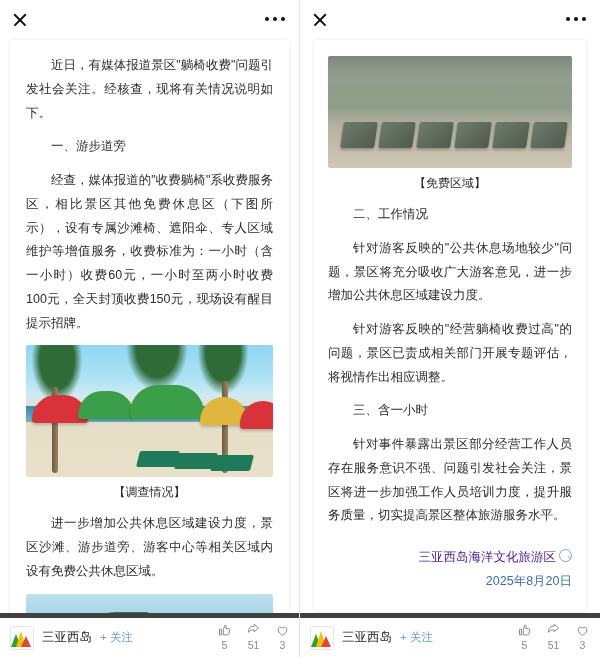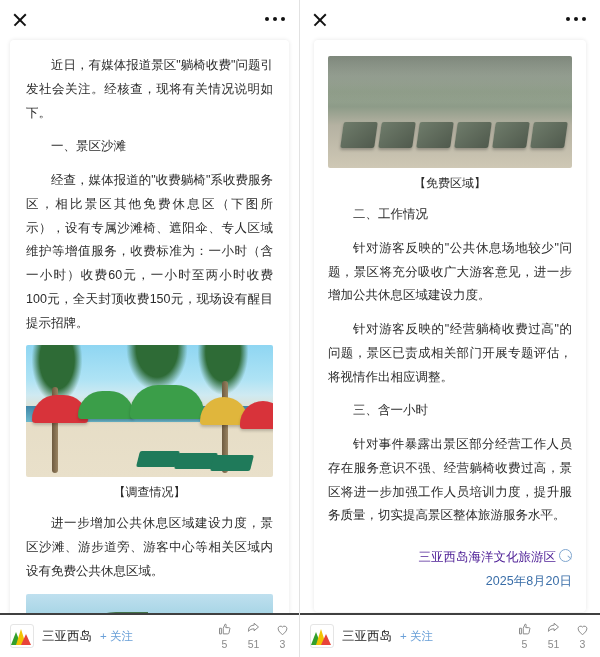--- a/index.html
+++ b/index.html
@@ -229,21 +229,21 @@
   }
 
   
   .accountbar {
     position: absolute;
     left: 0;
     bottom: 0;
     width: 300px;
     height: 44px;
     background: #ffffff;
-    border-top: 2px solid #404040;
+    border-top: 5px solid #404040;
     display: flex;
     align-items: center;
     box-sizing: border-box;
     padding: 0 10px;
   }
   .avatar {
     width: 22px;
     height: 22px;
     border-radius: 3px;
     background: #ffffff;
@@ -309,21 +309,21 @@
         <i></i>
           <i></i>
           <i></i>
       </div>
     </div>
 
     <div class="card">
 
       <p class="para">近日，有媒体报道景区"躺椅收费"问题引发社会关注。经核查，现将有关情况说明如下。</p>
 
-      <p class="para">一、景区沙滩</p>
+      <p class="para">一、游步道旁</p>
 
       <p class="para">经查，媒体报道的"收费躺椅"系收费服务区，相比景区其他免费休息区（下图所示），设有专属沙滩椅、遮阳伞、专人区域维护等增值服务，收费标准为：一小时（含一小时）收费60元，一小时至两小时收费100元，全天封顶收费150元，现场设有醒目提示招牌。</p>
 
       <div class="figure">
         <div class="img umbrella-scene">
           <div class="sea"></div>
           <div class="palm" style="left:2px;"></div>
           <div class="trunk" style="left:26px; bottom:4px; height:86px;"></div>
           <div class="palm" style="left:168px; top:-14px;"></div>
           <div class="trunk" style="left:196px; bottom:4px; height:92px;"></div>
@@ -412,21 +412,21 @@
       </div>
 
       <p class="para">二、工作情况</p>
 
       <p class="para">针对游客反映的"公共休息场地较少"问题，景区将充分吸收广大游客意见，进一步增加公共休息区域建设力度。</p>
 
       <p class="para">针对游客反映的"经营躺椅收费过高"的问题，景区已责成相关部门开展专题评估，将视情作出相应调整。</p>
 
       <p class="para">三、含一小时</p>
 
-      <p class="para">针对事件暴露出景区部分经营工作人员存在服务意识不强、经营躺椅收费过高，景区将进一步加强工作人员培训力度，提升服务质量，切实提高景区整体旅游服务水平。</p>
+      <p class="para">针对事件暴露出景区部分经营工作人员存在服务意识不强、问题引发社会关注，景区将进一步加强工作人员培训力度，提升服务质量，切实提高景区整体旅游服务水平。</p>
 
       <div class="signature">
         <span>三亚西岛海洋文化旅游区</span><span class="seal"></span>
       </div>
       <div class="sign-date">2025年8月20日</div>
     </div>
 
     <div class="accountbar">
       <div class="avatar">
         <span class="m m1"></span>

